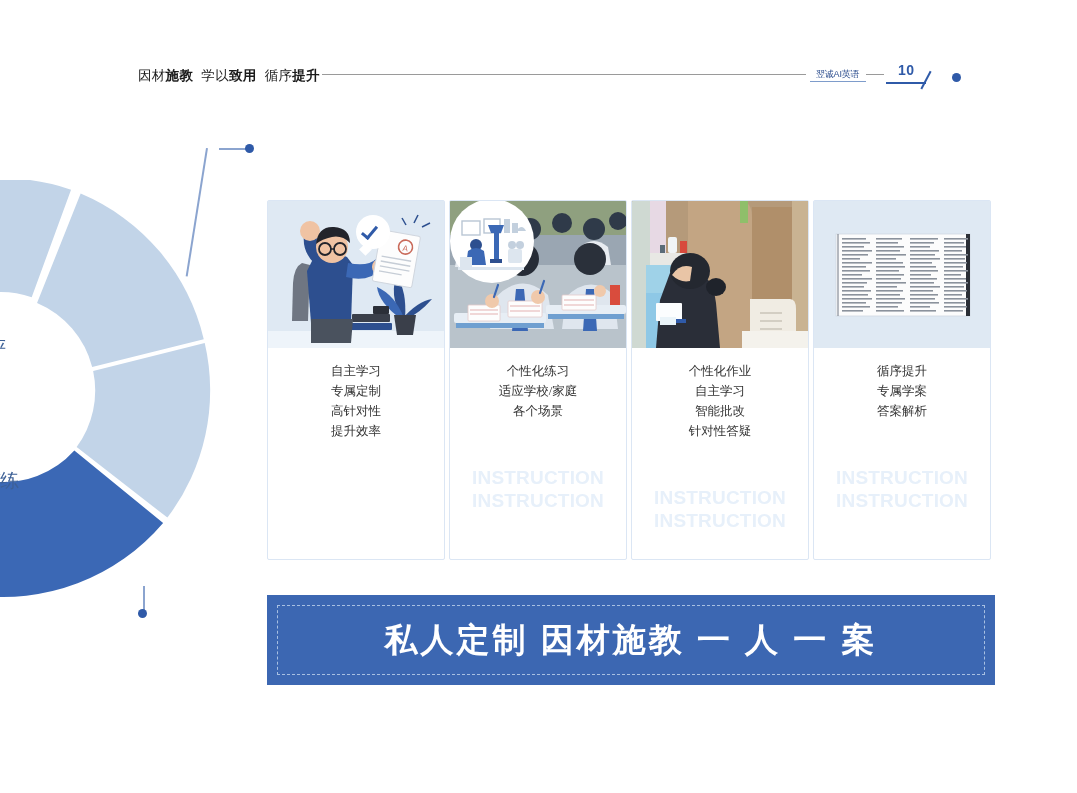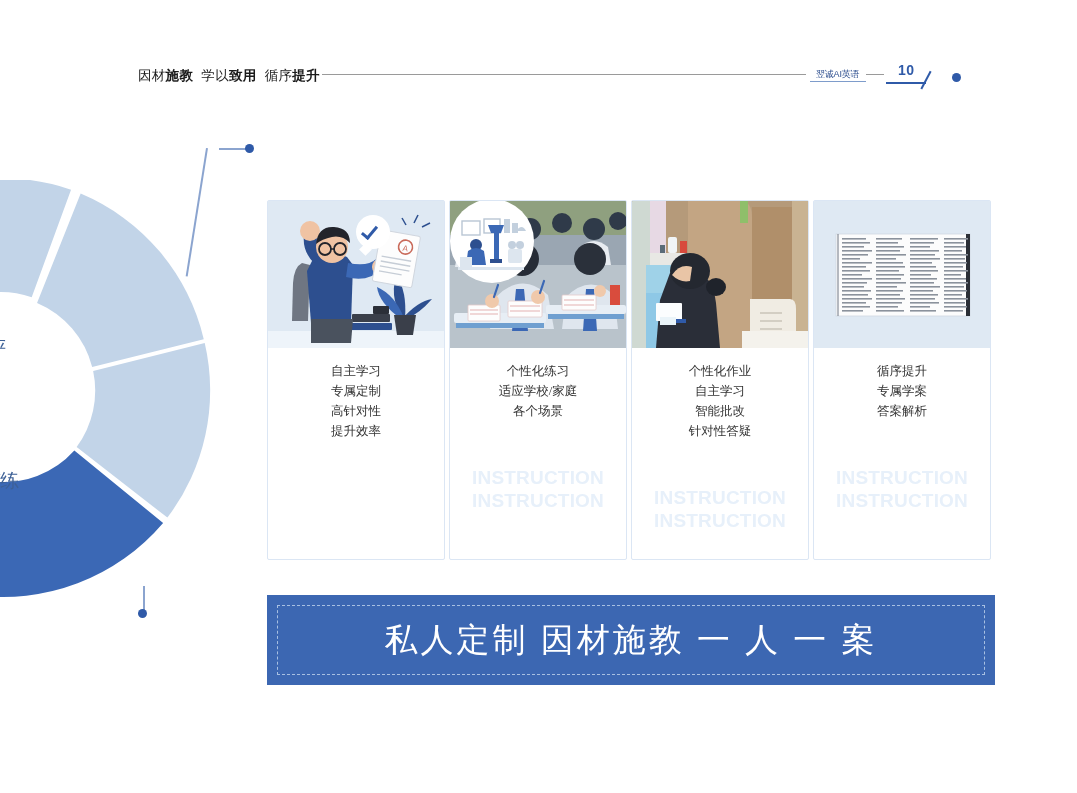--- a/index.html
+++ b/index.html
@@ -198,21 +198,21 @@
     border: 1px dashed #a8c0e2;
   }
   #banner-text {
     position: absolute;
     left: 0; top: 0;
     width: 100%; height: 100%;
     display: flex;
     align-items: center;
     justify-content: center;
     font-size: 33px;
-    font-weight: normal;
+    font-weight: bold;
     color: #ffffff;
     letter-spacing: 3px;
     white-space: nowrap;
     border-radius: 10px;
   }
 </style>
 </head>
 <body>
 
 <div id="page">

